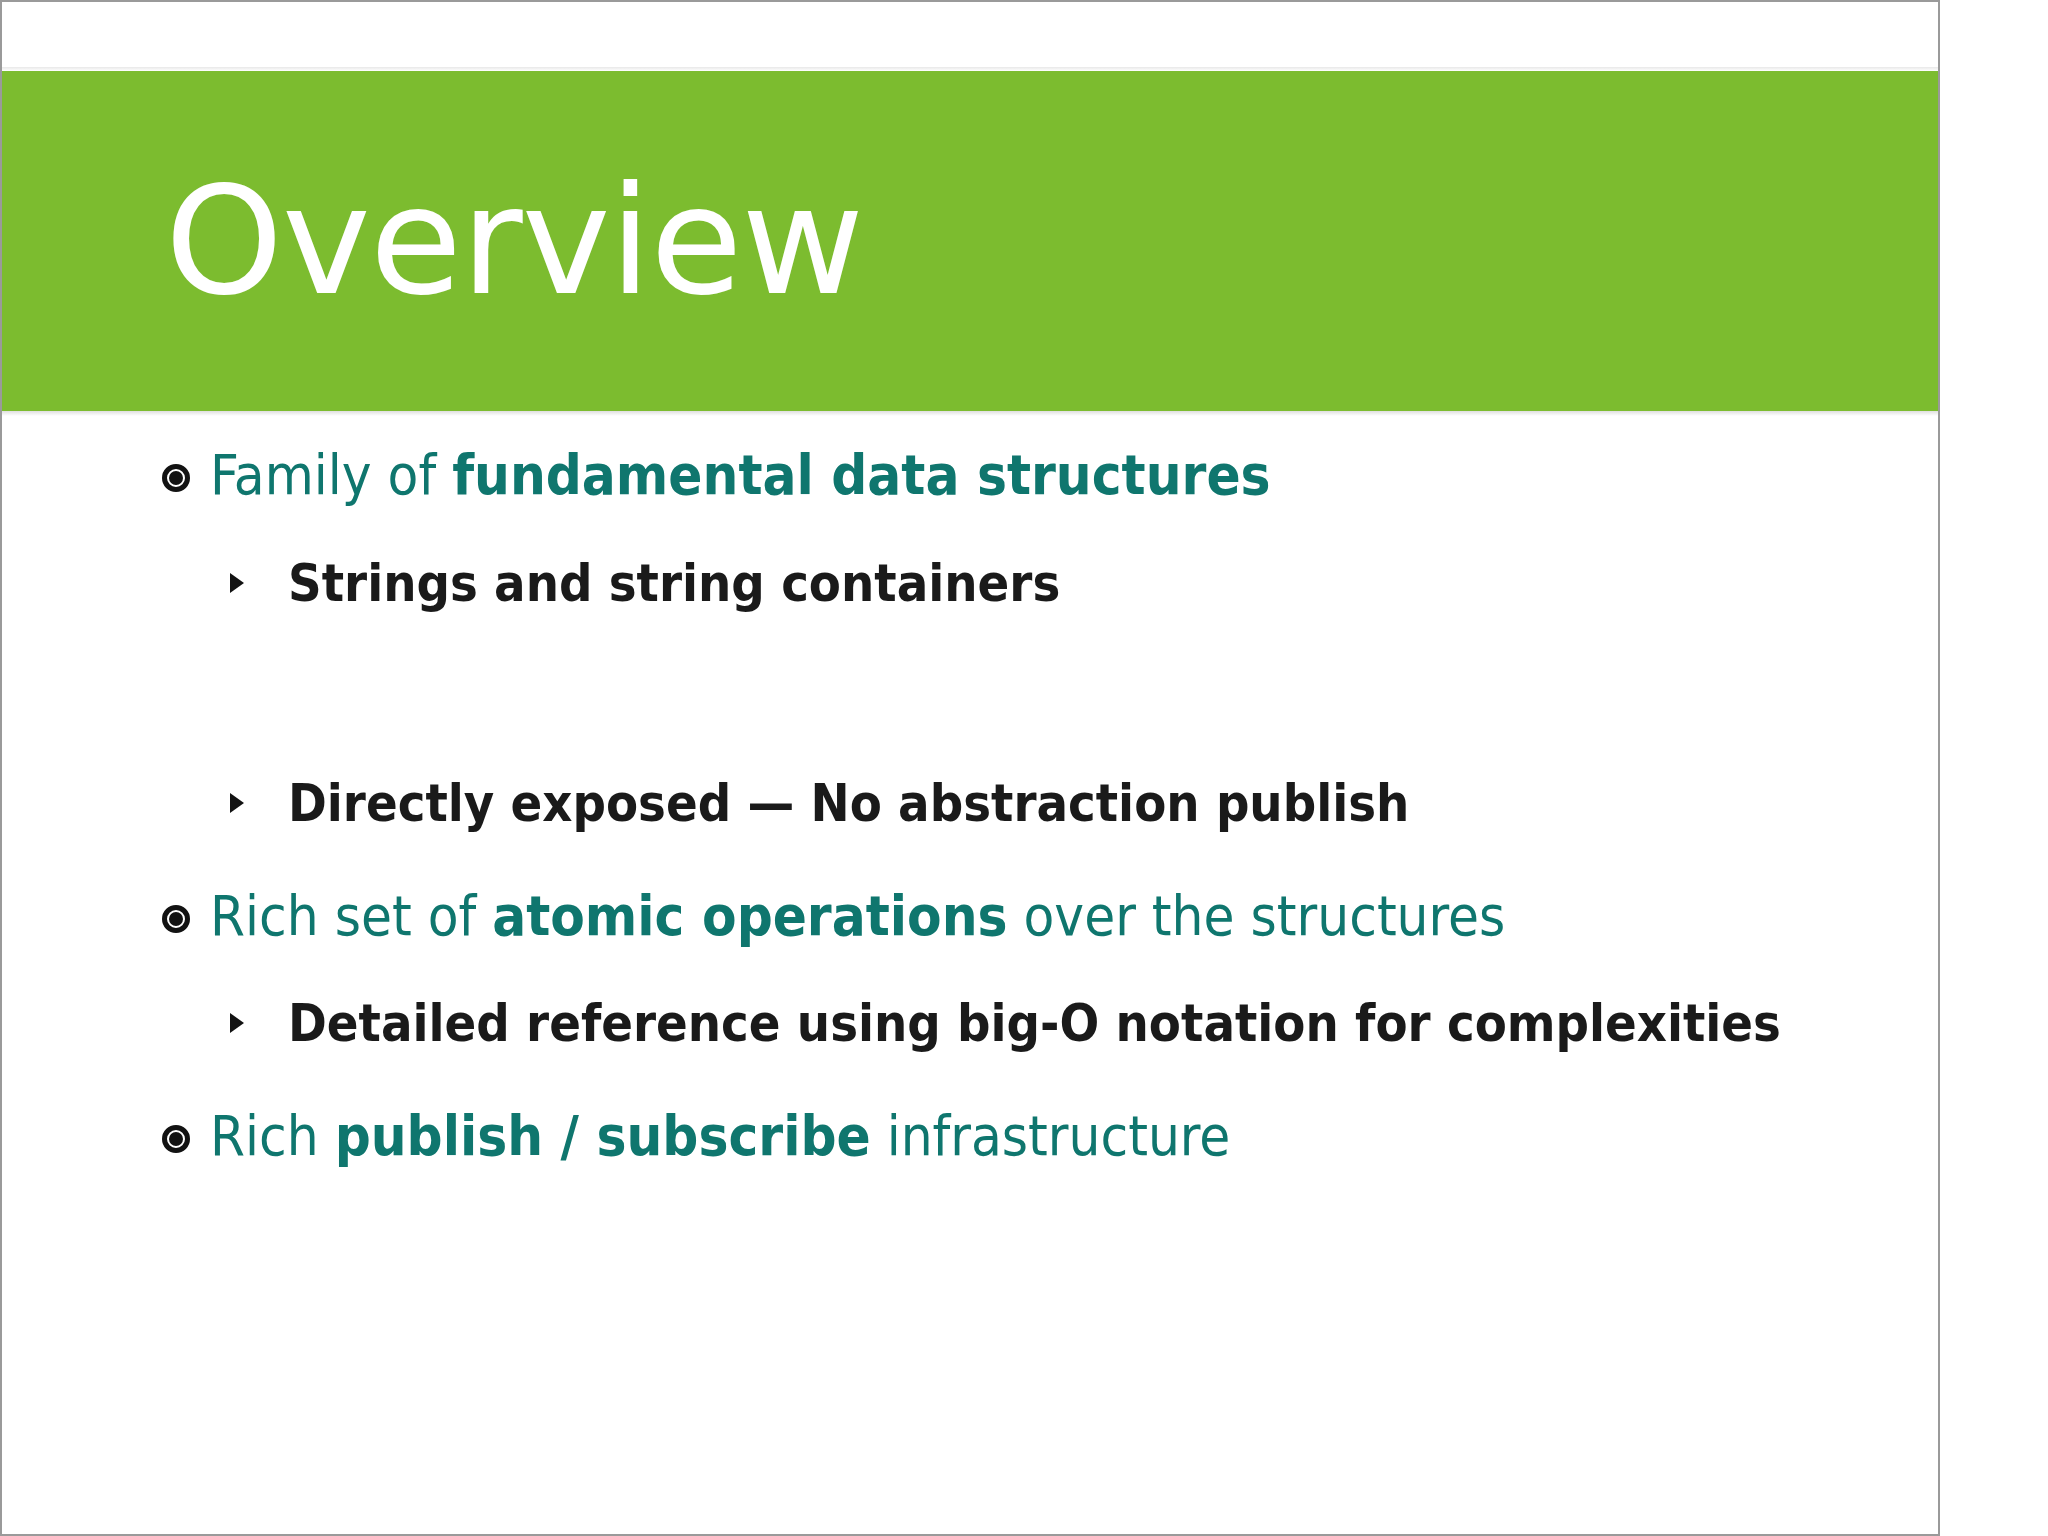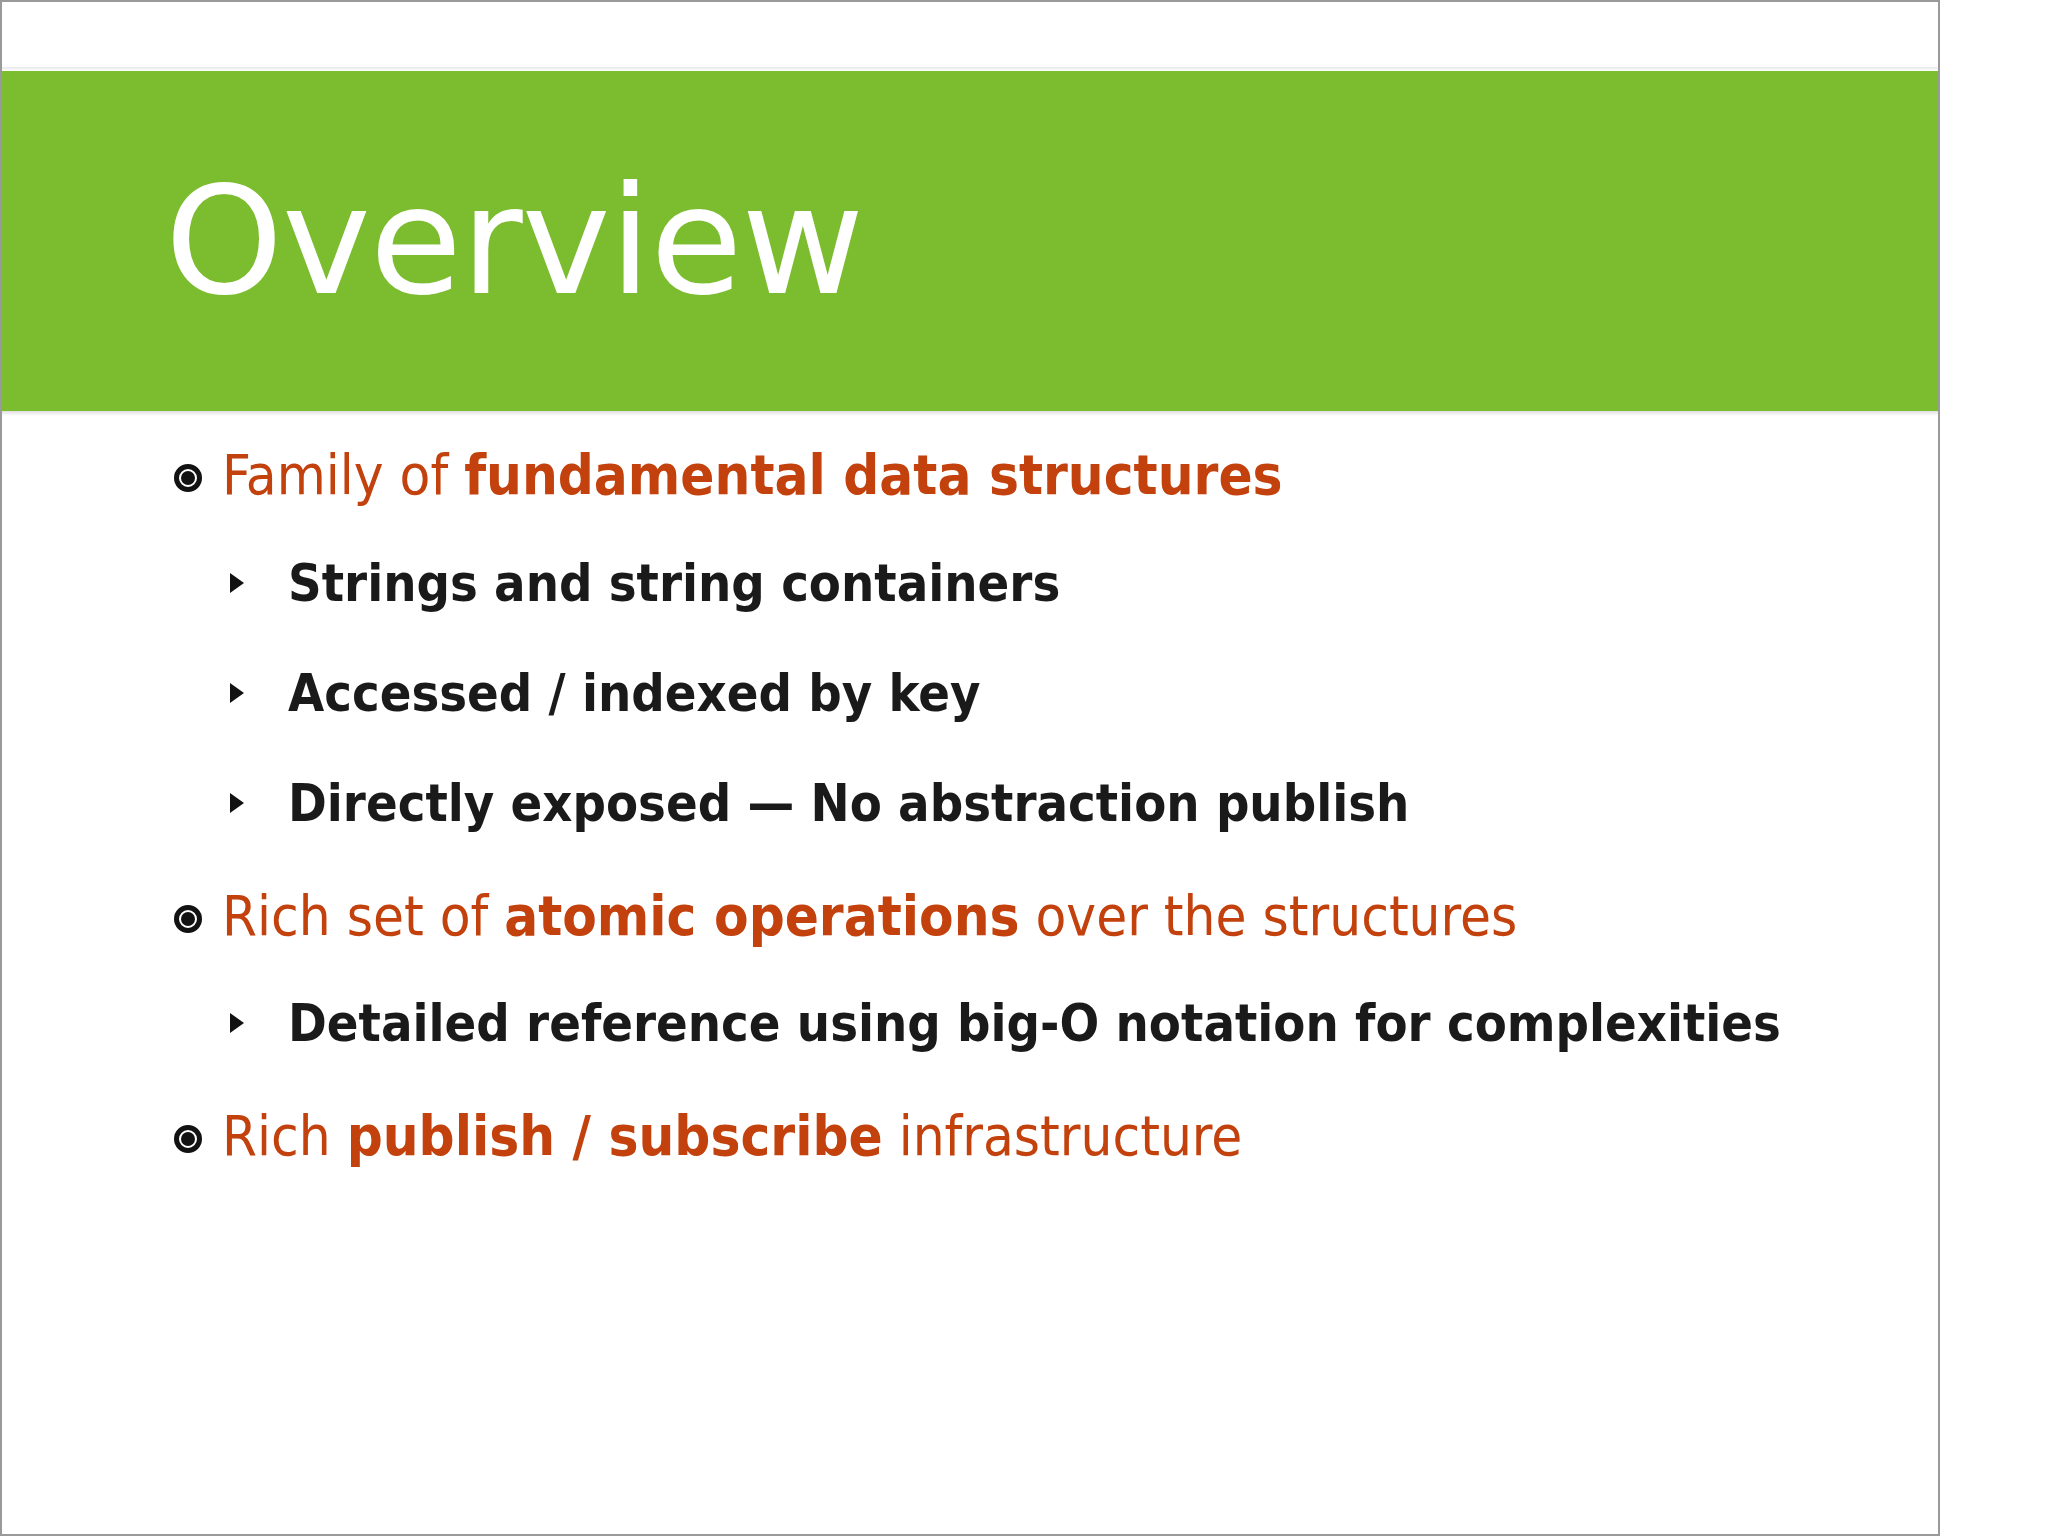--- a/index.html
+++ b/index.html
@@ -69,23 +69,23 @@
 
   .bullet-row {
     display: flex;
     align-items: baseline;
     position: absolute;
     white-space: nowrap;
   }
 
   
   .lvl1 {
-    left: 168px;
+    left: 156px;
     font-size: 56px;
-    color: #c2410c;
+    color: #0f766e;
     font-family: "DejaVu Sans Condensed", "DejaVu Sans", sans-serif;
   }
   .lvl1 .marker {
     width: 52px;
     flex: 0 0 52px;
     display: inline-block;
     position: relative;
     font-size: 0;
   }
   .lvl1 .marker .ring {
@@ -158,26 +158,20 @@
           <span class="dot"></span>
         </span>
         <span class="txt"><span>Family of </span><strong>fundamental data structures</strong></span>
       </div>
       <div class="bullet-row lvl2" style="top: 111px;">
         <span class="marker">
           <span class="tri"></span>
         </span>
         <span class="txt"><span>Strings and string containers</span></span>
       </div>
-      <div class="bullet-row lvl2" style="top: 221px;">
-        <span class="marker">
-          <span class="tri"></span>
-        </span>
-        <span class="txt"><span>Accessed / indexed by key</span></span>
-      </div>
       <div class="bullet-row lvl2" style="top: 331px;">
         <span class="marker">
           <span class="tri"></span>
         </span>
         <span class="txt"><span>Directly exposed  — No abstraction publish</span></span>
       </div>
       <div class="bullet-row lvl2" style="top: 551px;">
         <span class="marker">
           <span class="tri"></span>
         </span>

